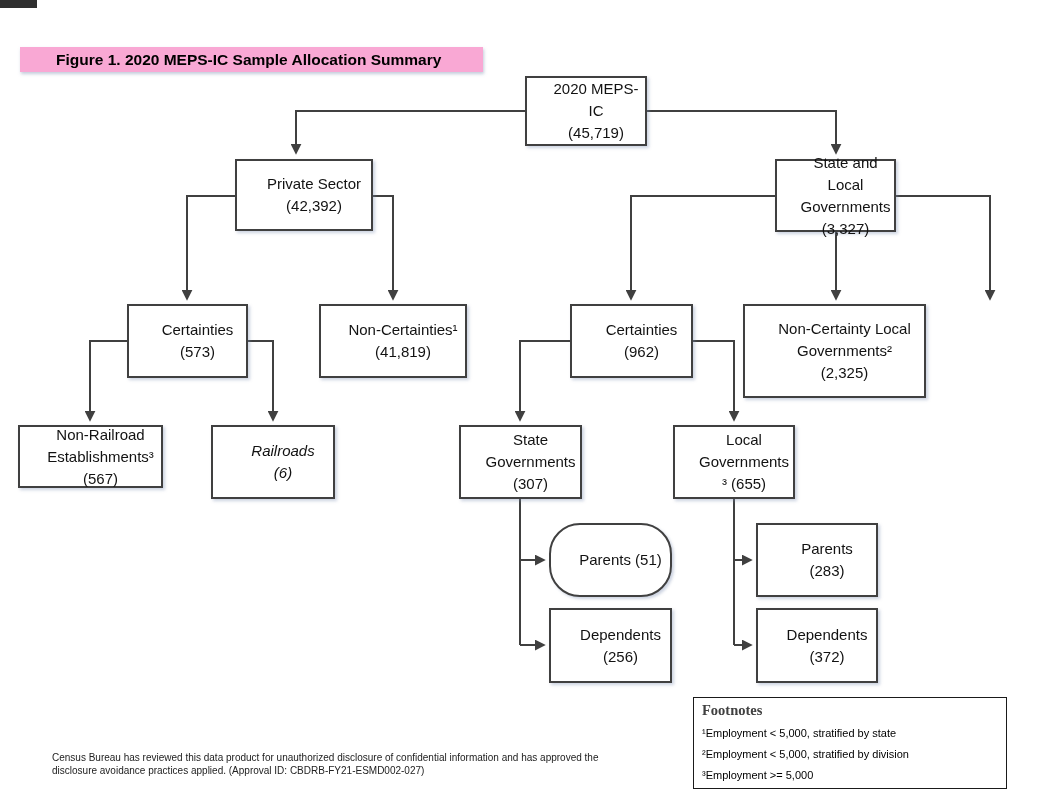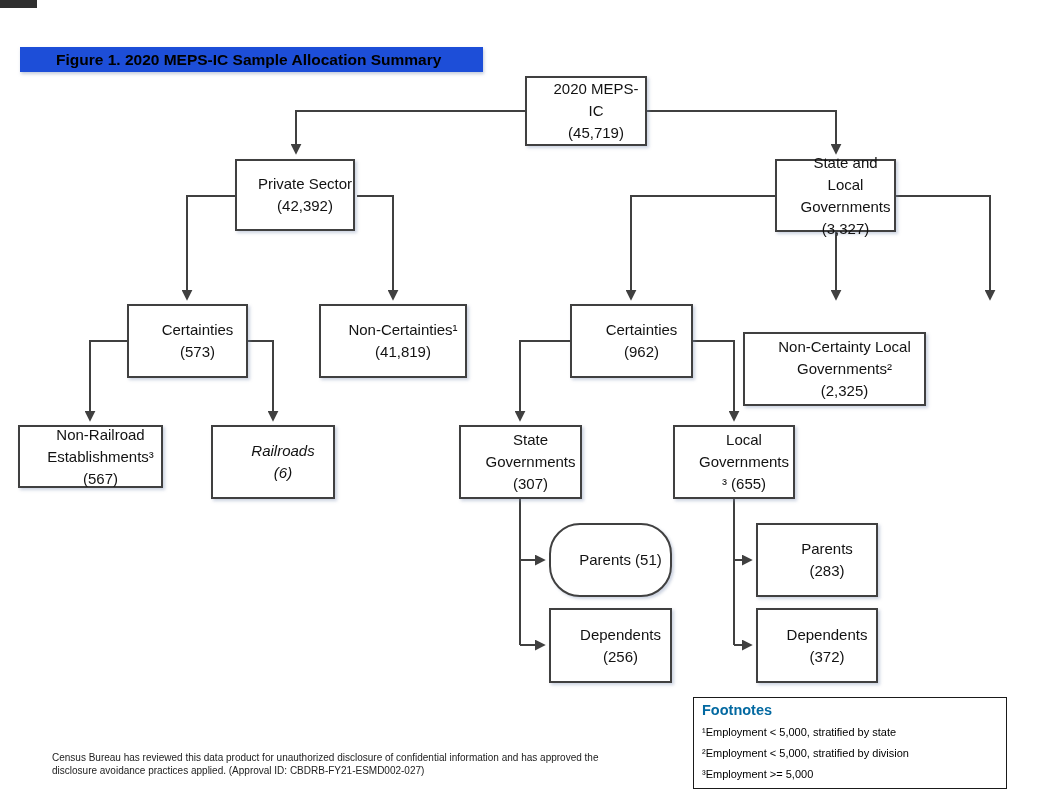--- a/index.html
+++ b/index.html
@@ -15,21 +15,21 @@
   .corner-mark {
     position: absolute;
     left: 0; top: 0;
     width: 37px; height: 8px;
     background: #2f2f2f;
   }
   .title-band {
     position: absolute;
     left: 20px; top: 47px;
     width: 463px; height: 25px;
-    background: #1d4ed8;
+    background: #f9a8d4;
     box-shadow: 1px 2px 3px rgba(140,155,185,0.5);
     display: flex;
     align-items: center;
     padding-left: 36px;
     box-sizing: border-box;
   }
   .title-band span {
     font-size: 15.5px;
     font-weight: bold;
     color: #000000;
@@ -61,22 +61,23 @@
     left: 693px; top: 697px;
     width: 314px; height: 92px;
     border: 1.5px solid #1a1a1a;
     background: #ffffff;
     box-sizing: border-box;
     padding: 4px 8px;
   }
   .fn-title {
     font-size: 14.5px;
     font-weight: bold;
-    color: #0369a1;
+    color: #404040;
     margin-bottom: 4px;
+    font-family: Liberation Serif, serif;
   }
   .fn-item {
     font-size: 11px;
     line-height: 21px;
     color: #000000;
   }
   .disclosure {
     position: absolute;
     left: 52px; top: 752px;
     width: 560px;
@@ -119,37 +120,37 @@
       <path d="M520 560 H543" marker-end="url(#ah)"></path>
       <path d="M520 645 H543" marker-end="url(#ah)"></path>
       <path d="M734 499 V645"></path>
       <path d="M734 560 H750" marker-end="url(#ah)"></path>
       <path d="M734 645 H750" marker-end="url(#ah)"></path>
     </g>
   </svg>
 
   <div class="node" style="left:525px; top:76px;  width:122px; height:70px;">2020 MEPS-IC
 (45,719)</div>
-  <div class="node" style="left:235px; top:159px; width:120px; height:72px;">Private Sector
+  <div class="node" style="left:235px; top:159px; width:138px; height:72px;">Private Sector
 (42,392)</div>
   <div class="node" style="left:775px; top:159px; width:121px; height:73px;">State and Local
 Governments
 (3,327)</div>
   <div class="node" style="left:127px; top:304px; width:121px; height:74px;">Certainties
 (573)</div>
   <div class="node" style="left:319px; top:304px; width:148px; height:74px;">Non-Certainties¹
 (41,819)</div>
   <div class="node" style="left:18px;  top:425px; width:145px; height:63px;">Non-Railroad
 Establishments³
 (567)</div>
   <div class="node" style="left:211px; top:425px; width:124px; height:74px;font-style:italic;">Railroads
 (6)</div>
   <div class="node" style="left:570px; top:304px; width:123px; height:74px;">Certainties
 (962)</div>
-  <div class="node" style="left:743px; top:304px; width:183px; height:74px;margin-top:28px;">Non-Certainty Local
+  <div class="node" style="left:743px; top:304px; width:183px; height:94px;">Non-Certainty Local
 Governments²
 (2,325)</div>
   <div class="node" style="left:459px; top:425px; width:123px; height:74px;">State
 Governments
 (307)</div>
   <div class="node" style="left:673px; top:425px; width:122px; height:74px;">Local
 Governments
 ³ (655)</div>
   <div class="node" style="left:549px; top:523px; width:123px; height:74px;border-radius:31px;">Parents (51)</div>
   <div class="node" style="left:549px; top:608px; width:123px; height:75px;">Dependents

